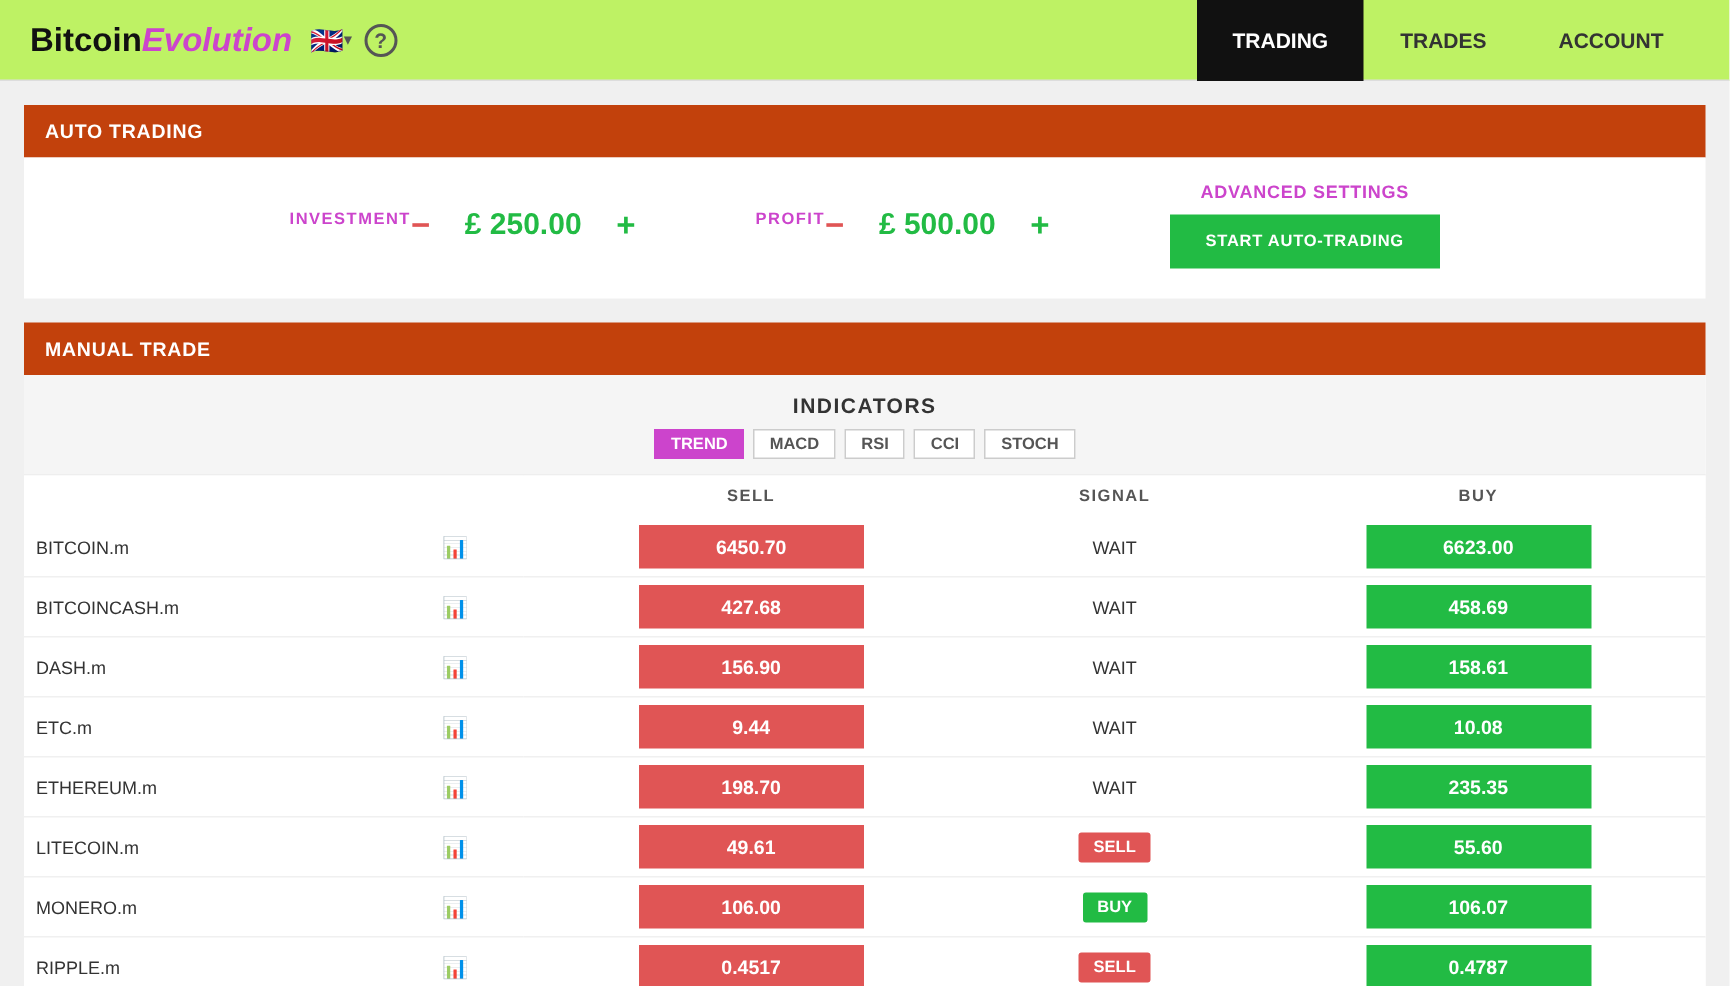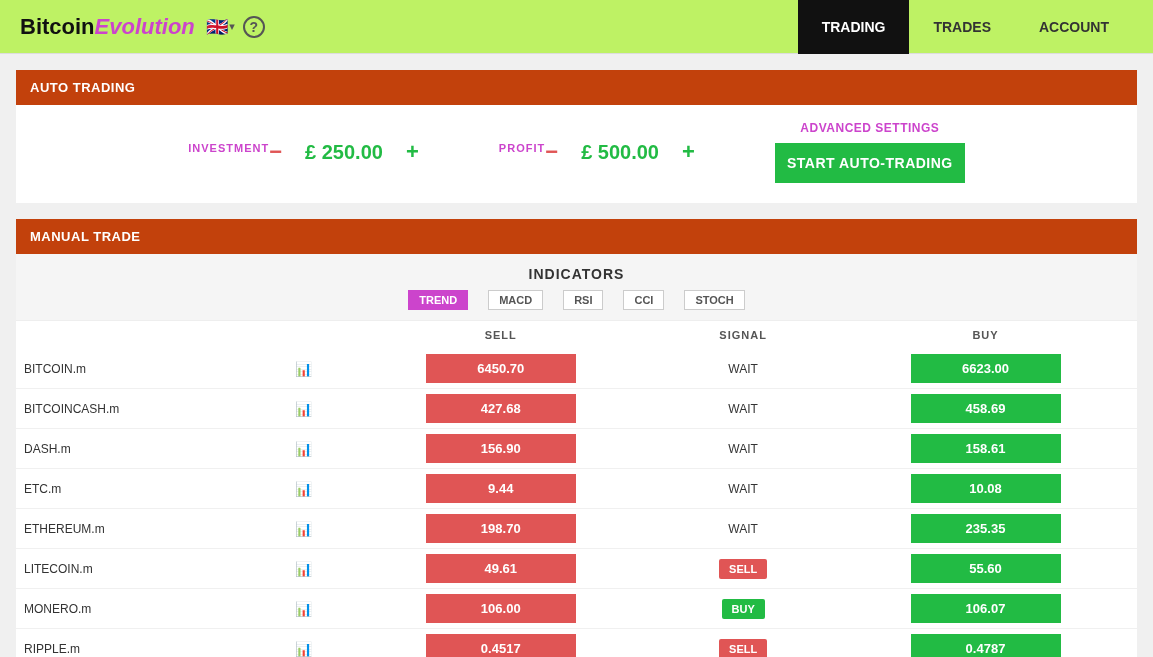--- a/index.html
+++ b/index.html
@@ -149,22 +149,22 @@
       font-size: 12px;
       font-weight: bold;
       letter-spacing: 0.5px;
       cursor: pointer;
       text-decoration: none;
     }
     .start-btn {
       background: #22bb44;
       color: #fff;
       border: none;
-      padding: 12px 12px;
-      font-size: 14px;
+      padding: 12px 24px;
+      font-size: 11px;
       font-weight: bold;
       cursor: pointer;
       letter-spacing: 0.5px;
       white-space: nowrap;
     }
 
     
     .manual-trade-panel {
       background: #fff;
     }
@@ -178,21 +178,21 @@
       font-size: 14px;
       font-weight: bold;
       letter-spacing: 1px;
       color: #333;
       margin-bottom: 8px;
     }
     .indicator-buttons {
       display: flex;
       align-items: center;
       justify-content: center;
-      gap: 20px;
+      gap: 6px;
     }
     .ind-btn {
       padding: 3px 10px;
       font-size: 11px;
       font-weight: bold;
       border: 1px solid #ccc;
       cursor: pointer;
       background: #fff;
       color: #555;
     }

